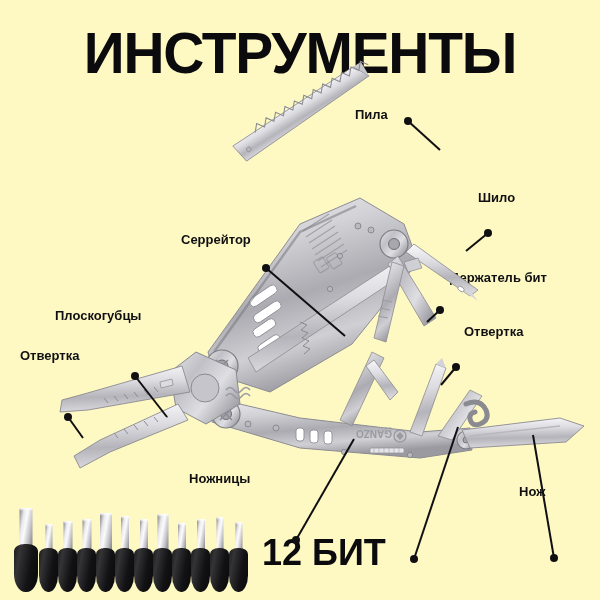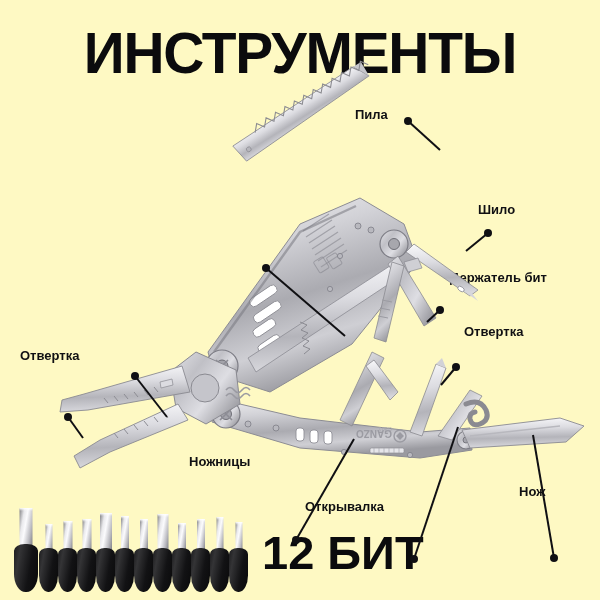--- a/index.html
+++ b/index.html
@@ -36,21 +36,21 @@
     transform-origin: center top;
     white-space: nowrap;
   }
 
   
   #bits-count {
     position: absolute;
     left: 262px;
     top: 528px;
     font-weight: bold;
-    font-size: 47px;
+    font-size: 36px;
     line-height: 50px;
     letter-spacing: 0px;
     color: #0b0b0d;
     white-space: nowrap;
   }
 
   
   .callout {
     position: absolute;
     font-size: 13px;
@@ -311,26 +311,27 @@
       <circle cx="68" cy="417" r="4" fill="#101013"></circle>
       <line x1="296" y1="540" x2="354" y2="439" stroke="#101013" stroke-width="2"></line>
       <circle cx="296" cy="540" r="4" fill="#101013"></circle>
       <line x1="414" y1="559" x2="458" y2="427" stroke="#101013" stroke-width="2"></line>
       <circle cx="414" cy="559" r="4" fill="#101013"></circle>
       <line x1="554" y1="558" x2="533" y2="435" stroke="#101013" stroke-width="2"></line>
       <circle cx="554" cy="558" r="4" fill="#101013"></circle>
     </svg>
 
   <div class="callout" style="left: 355px; top: 105px;">Пила</div>
-  <div class="callout" style="left: 478px; top: 200px;">Шило</div>
+  <div class="callout" style="left: 478px; top: 188px;">Шило</div>
+  <div class="callout" style="left: 181px; top: 230px;">Серрейтор</div>
   <div class="callout" style="left: 450px; top: 268px;">Держатель бит</div>
+  <div class="callout" style="left: 55px; top: 306px;">Плоскогубцы</div>
   <div class="callout" style="left: 464px; top: 322px;">Отвертка</div>
   <div class="callout" style="left: 20px; top: 346px;">Отвертка</div>
-  <div class="callout" style="left: 189px; top: 452px;">Ножницы</div>
-  <div class="callout" style="left: 305px; top: 497px;">Открывалка</div>
+  <div class="callout" style="left: 189px; top: 469px;">Ножницы</div>
   <div class="callout" style="left: 519px; top: 482px; text-align: right;">Нож</div>
 
   <div id="bitset">
       <div class="bit" style="left: 0px; width: 24px; height: 90px;">
         <div class="tip" style="width: 13px; height: 42px; bottom: 42px;"></div>
         <div class="body" style="width: 24px; height: 48px;"></div>
       </div>
       <div class="bit" style="left: 25px; width: 19px; height: 74px;">
         <div class="tip" style="width: 7px; height: 30px; bottom: 38px;"></div>
         <div class="body" style="width: 19px; height: 44px;"></div>

